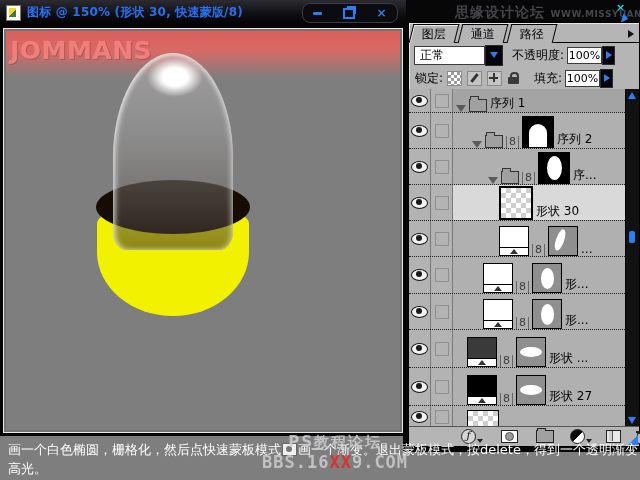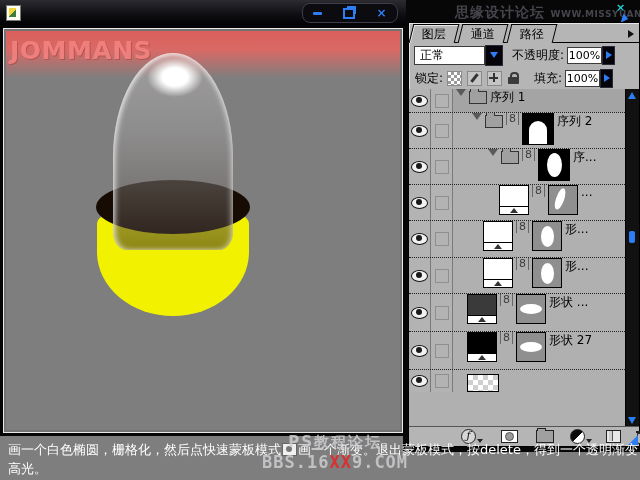--- a/index.html
+++ b/index.html
@@ -100,21 +100,21 @@
   .lk-lock::before{content:'';position:absolute;left:3px;top:0;width:5px;height:5px;border:2px solid #3a3a3a;border-bottom:none;border-radius:4px 4px 0 0;}
   .lk-lock::after{content:'';position:absolute;left:1px;top:5px;width:11px;height:7px;background:#3a3a3a;border-radius:1px;}
 
   
   .layerlist{position:absolute;left:0;top:66px;width:218px;bottom:19px;overflow:hidden;background:#b0b0b0;}
   .lrow{display:flex;align-items:stretch;border-bottom:1px dotted #222;box-sizing:border-box;background:#b0b0b0;}
   .cell{width:21px;border-right:1px solid #7a7a7a;display:flex;align-items:center;justify-content:center;flex:none;background:#b3b3b3;}
   .eye-icon{width:15px;height:10px;background:#f2f2f2;border:1px solid #111;border-radius:50%;position:relative;}
   .eye-icon::after{content:'';position:absolute;left:4px;top:1px;width:6px;height:6px;background:#1a1a1a;border-radius:50%;}
   .linkbox{width:12px;height:12px;border:1px solid #8f8f8f;}
-  .rcontent{flex:1;display:flex;align-items:flex-start;gap:3px;overflow:hidden;}
+  .rcontent{flex:1;display:flex;align-items:flex-end;gap:3px;overflow:hidden;}
   .rcontent.sel{background:#d9d9d9;}
   .rcontent.g1{background:#a4a4a4;}
   .llabel{font-size:12px;color:#000;white-space:nowrap;}
   .tri-exp{width:0;height:0;border-left:5px solid transparent;border-right:5px solid transparent;border-top:7px solid #5a5a5a;flex:none;}
   .folder{width:16px;height:11px;background:#a0a0a0;border:1px solid #333;position:relative;flex:none;margin-top:2px;}
   .folder::before{content:'';position:absolute;left:0;top:-4px;width:7px;height:3px;background:#a0a0a0;border:1px solid #333;border-bottom:none;}
   .chain{font-size:11px;color:#3d3d3d;border-left:1px solid #666;border-right:1px solid #666;padding:0 2px;flex:none;line-height:12px;}
   .thumb{flex:none;border:1px solid #000;box-sizing:content-box;}
   .t-mask{width:30px;height:30px;background:#000;display:flex;justify-content:center;align-items:flex-end;}
   .shape-dome{width:18px;height:23px;background:#fff;border-radius:9px 9px 0 0;margin-bottom:0;}
@@ -166,20 +166,21 @@
 <div class="wm-top">
   <span class="site">思缘设计论坛</span>
   <span class="url">WWW.MISSYUAN.COM</span>
 </div>
 <div class="wm-close">×</div>
 <div class="wm-cursor"></div>
 
 <div class="docwin">
   <div class="titlebar">
     <span class="doc-icon"></span>
+    <span class="title-text">图标 @ 150% (形状 30, 快速蒙版/8)</span>
     <span class="win-buttons">
       <span class="glyph-min"></span>
       <span class="glyph-restore"></span>
       <span class="btn-glyph">×</span>
     </span>
   </div>
   <div class="win-body">
     <div class="frame-white">
       <div class="canvas">
         <div class="red-band"></div>
@@ -280,20 +281,32 @@
         <span class="tri-exp"></span>
         <span class="folder"></span>
         <span class="chain">8</span>
         <span class="thumb t-mask">
             <span class="shape-ellv-w"></span>
           </span>
         <span class="llabel">序...</span>
       </div>
     </div>
 
+    <div class="lrow" style="height:36px">
+      <div class="cell">
+          <span class="eye-icon"></span>
+        </div>
+      <div class="cell">
+          <span class="linkbox"></span>
+        </div>
+      <div class="rcontent sel" style="padding-left:46px">
+        <span class="thumb t-checker selbd"></span>
+        <span class="llabel">形状 30</span>
+      </div>
+    </div>
 
     <div class="lrow" style="height:36px">
       <div class="cell">
           <span class="eye-icon"></span>
         </div>
       <div class="cell">
           <span class="linkbox"></span>
         </div>
       <div class="rcontent" style="padding-left:46px">
         <span class="thumb t-fill" style="background:#ffffff">

